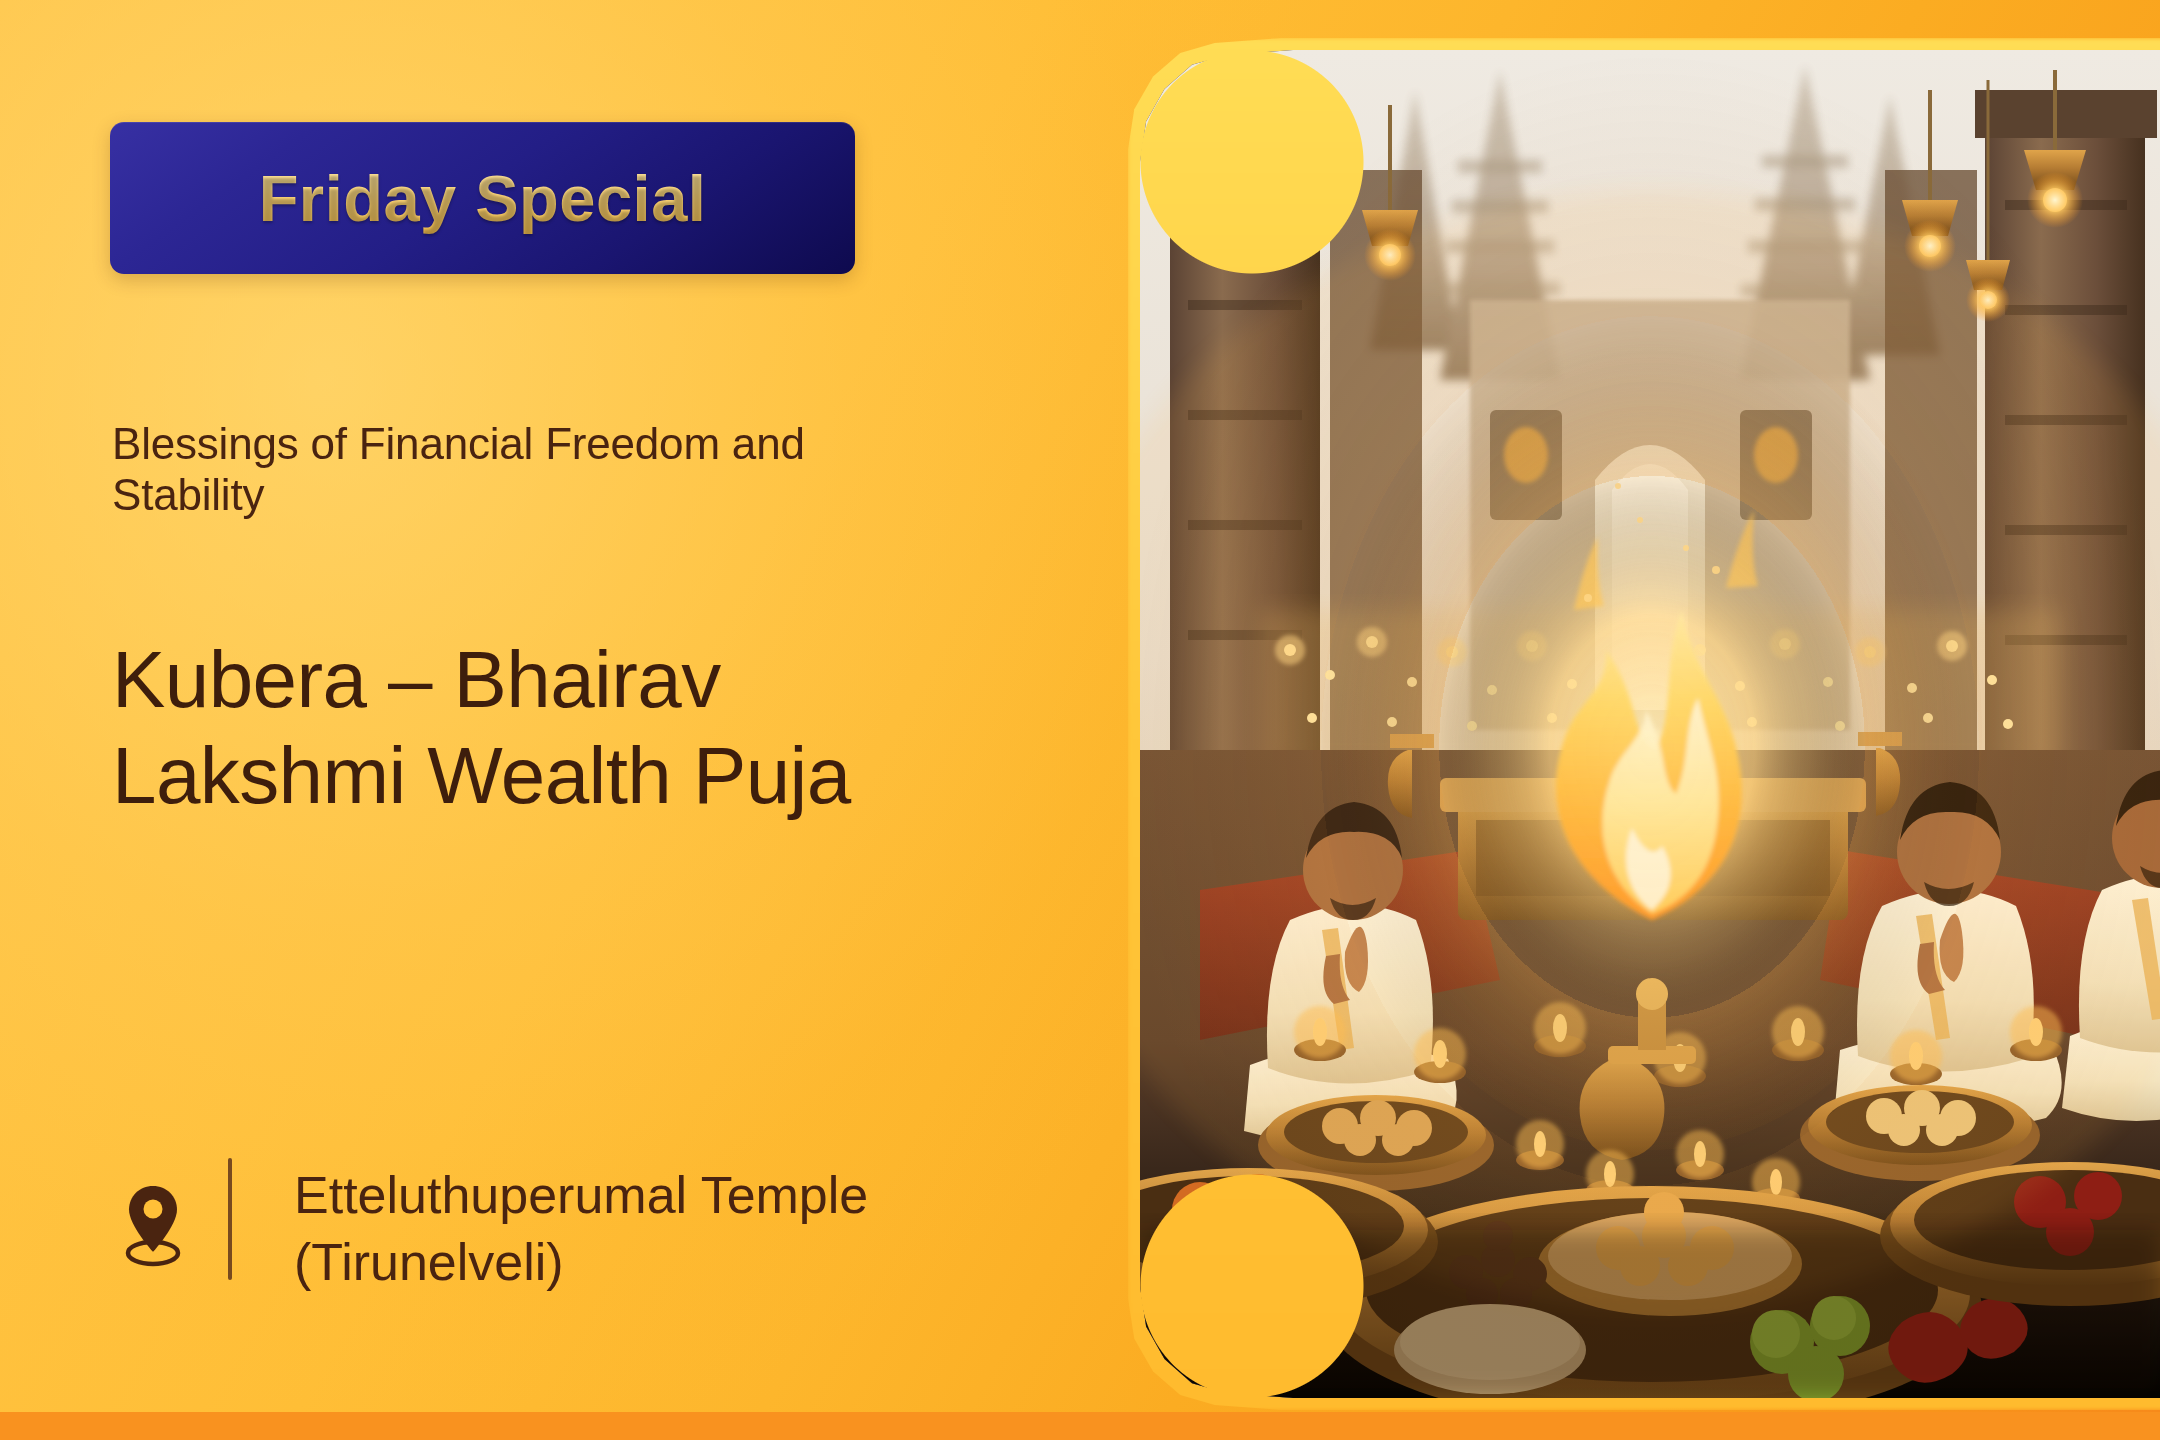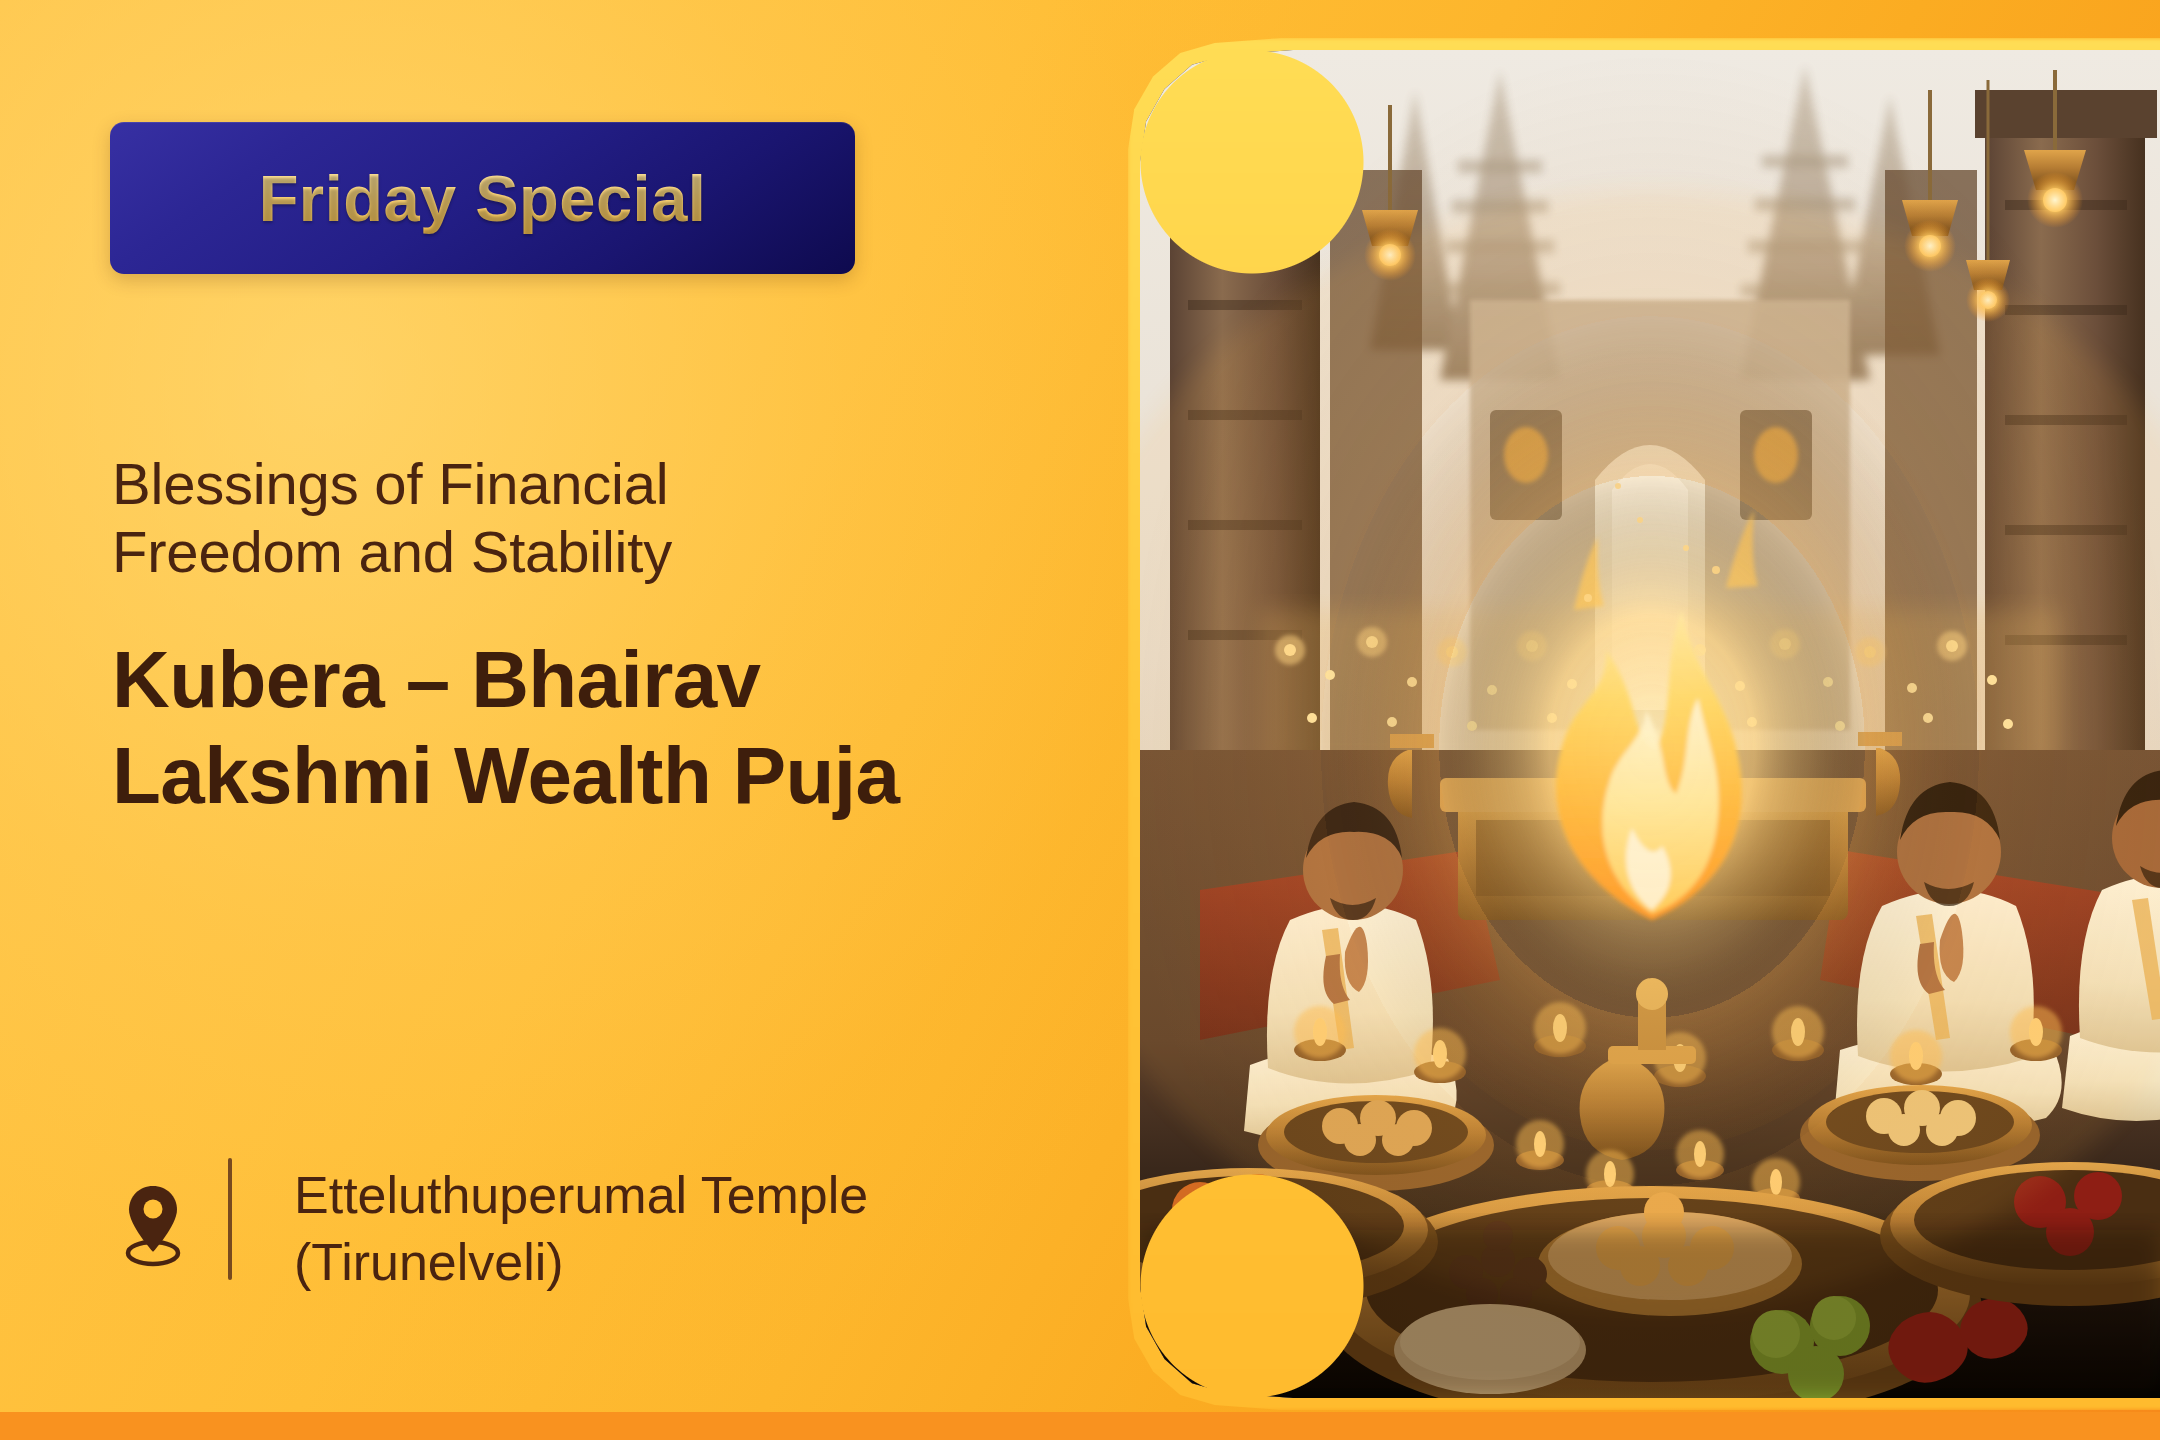--- a/index.html
+++ b/index.html
@@ -74,35 +74,34 @@
     background-clip:text;
     -webkit-text-fill-color:transparent;
     text-shadow:0 2px 3px rgba(0,0,0,0.28);
     white-space:nowrap;
   }
 
   .subtitle {
     position:absolute;
     left:2px; top:418px;
     width:790px;
-    font-size:58px;
+    font-size:44px;
     line-height:1.17;
     font-weight:normal;
     color:#4A2410;
     letter-spacing:-0.2px;
-    margin-top:32px;
   }
 
   .title {
     position:absolute;
     left:2px; top:632px;
     width:830px;
     font-size:80px;
     line-height:1.20;
-    font-weight:bold;
+    font-weight:normal;
     color:#3E1E0C;
     letter-spacing:-0.6px;
   }
 
   .location-row {
     position:absolute;
     left:0px; top:1158px;
     display:flex;
     align-items:flex-start;
     gap:28px;

